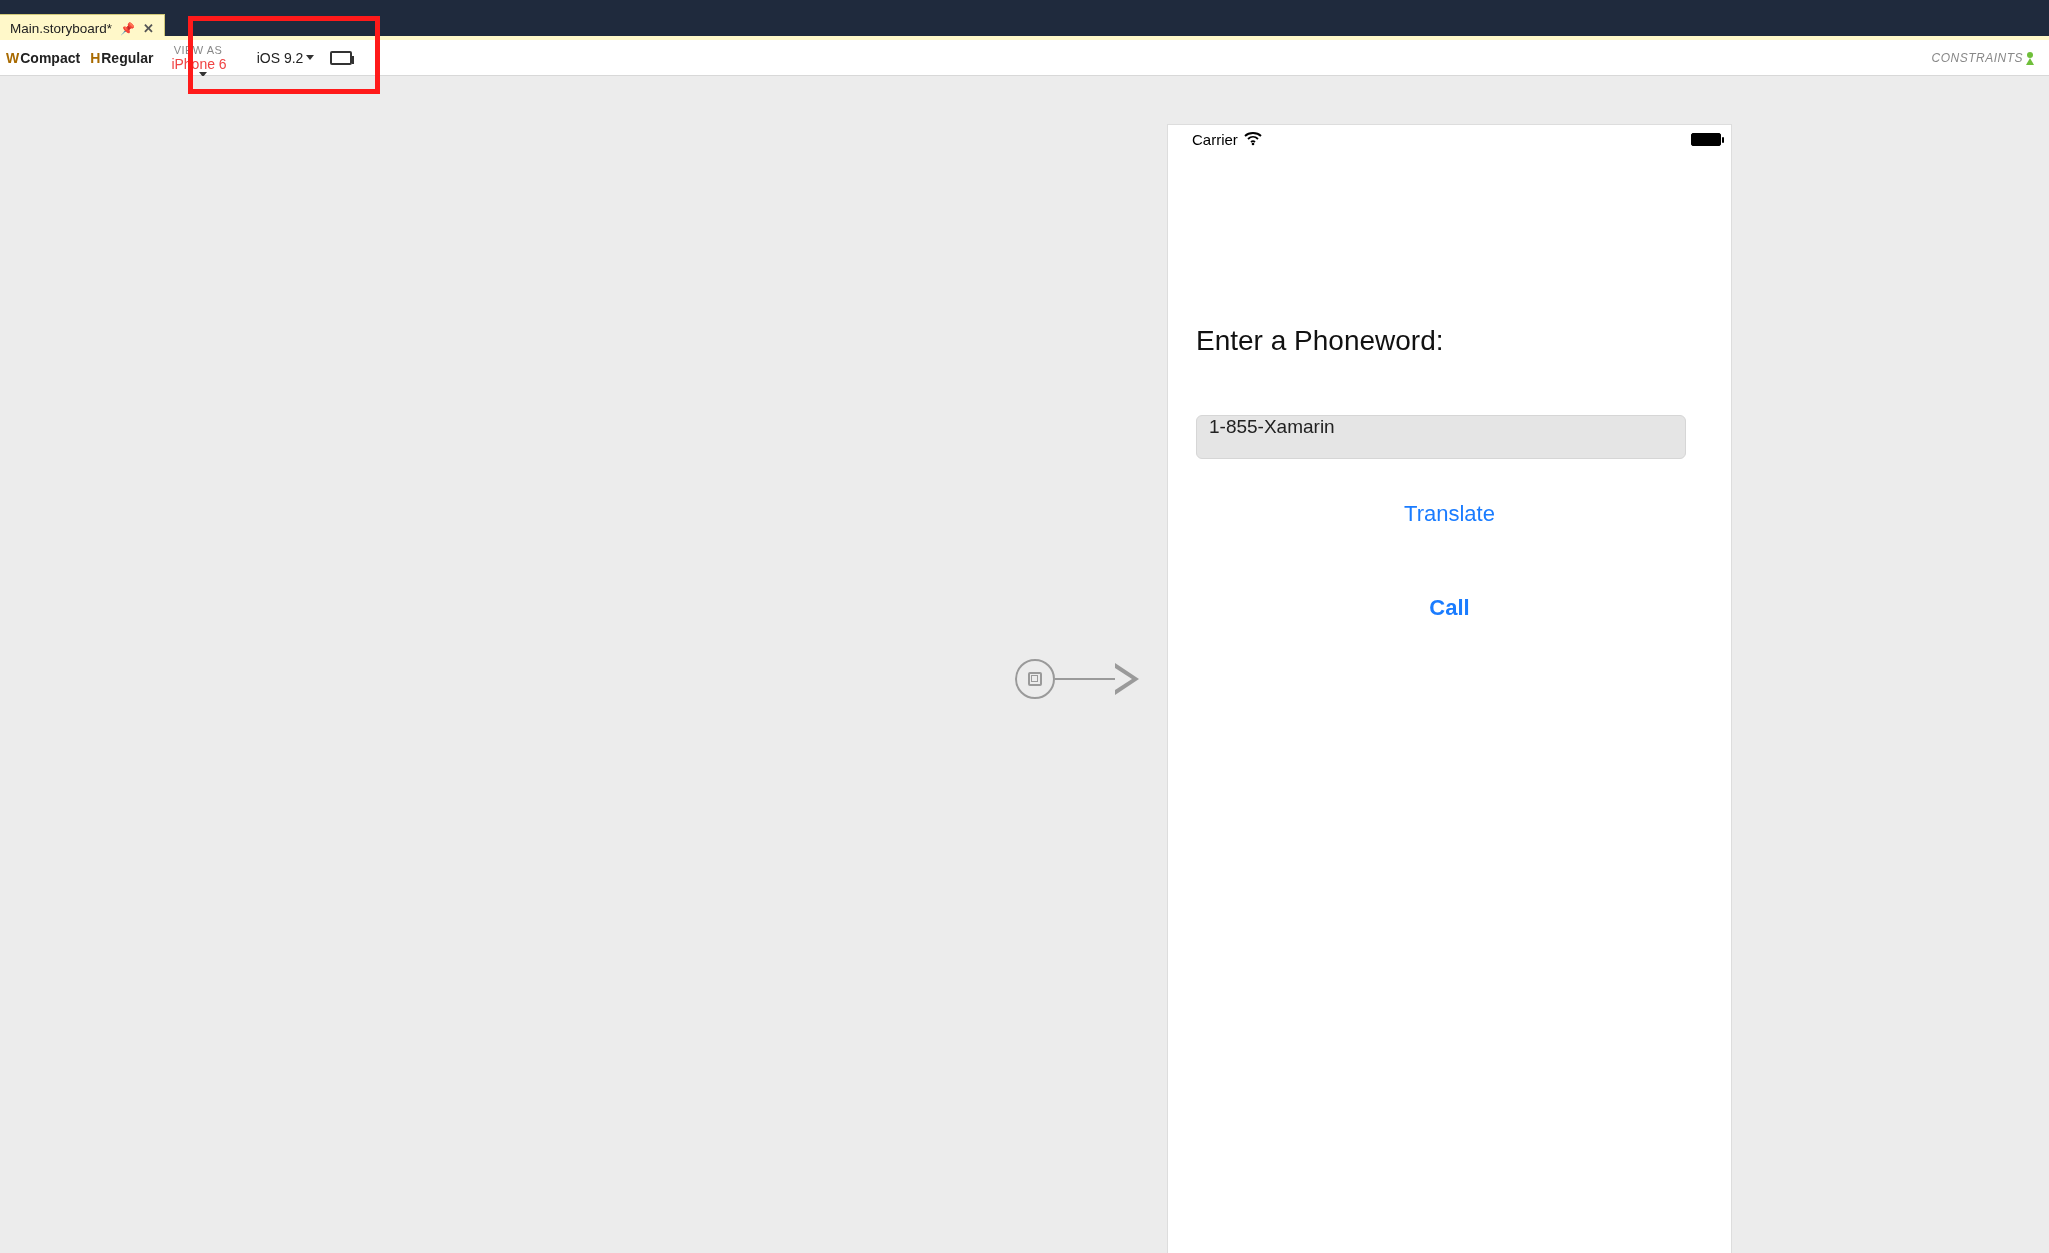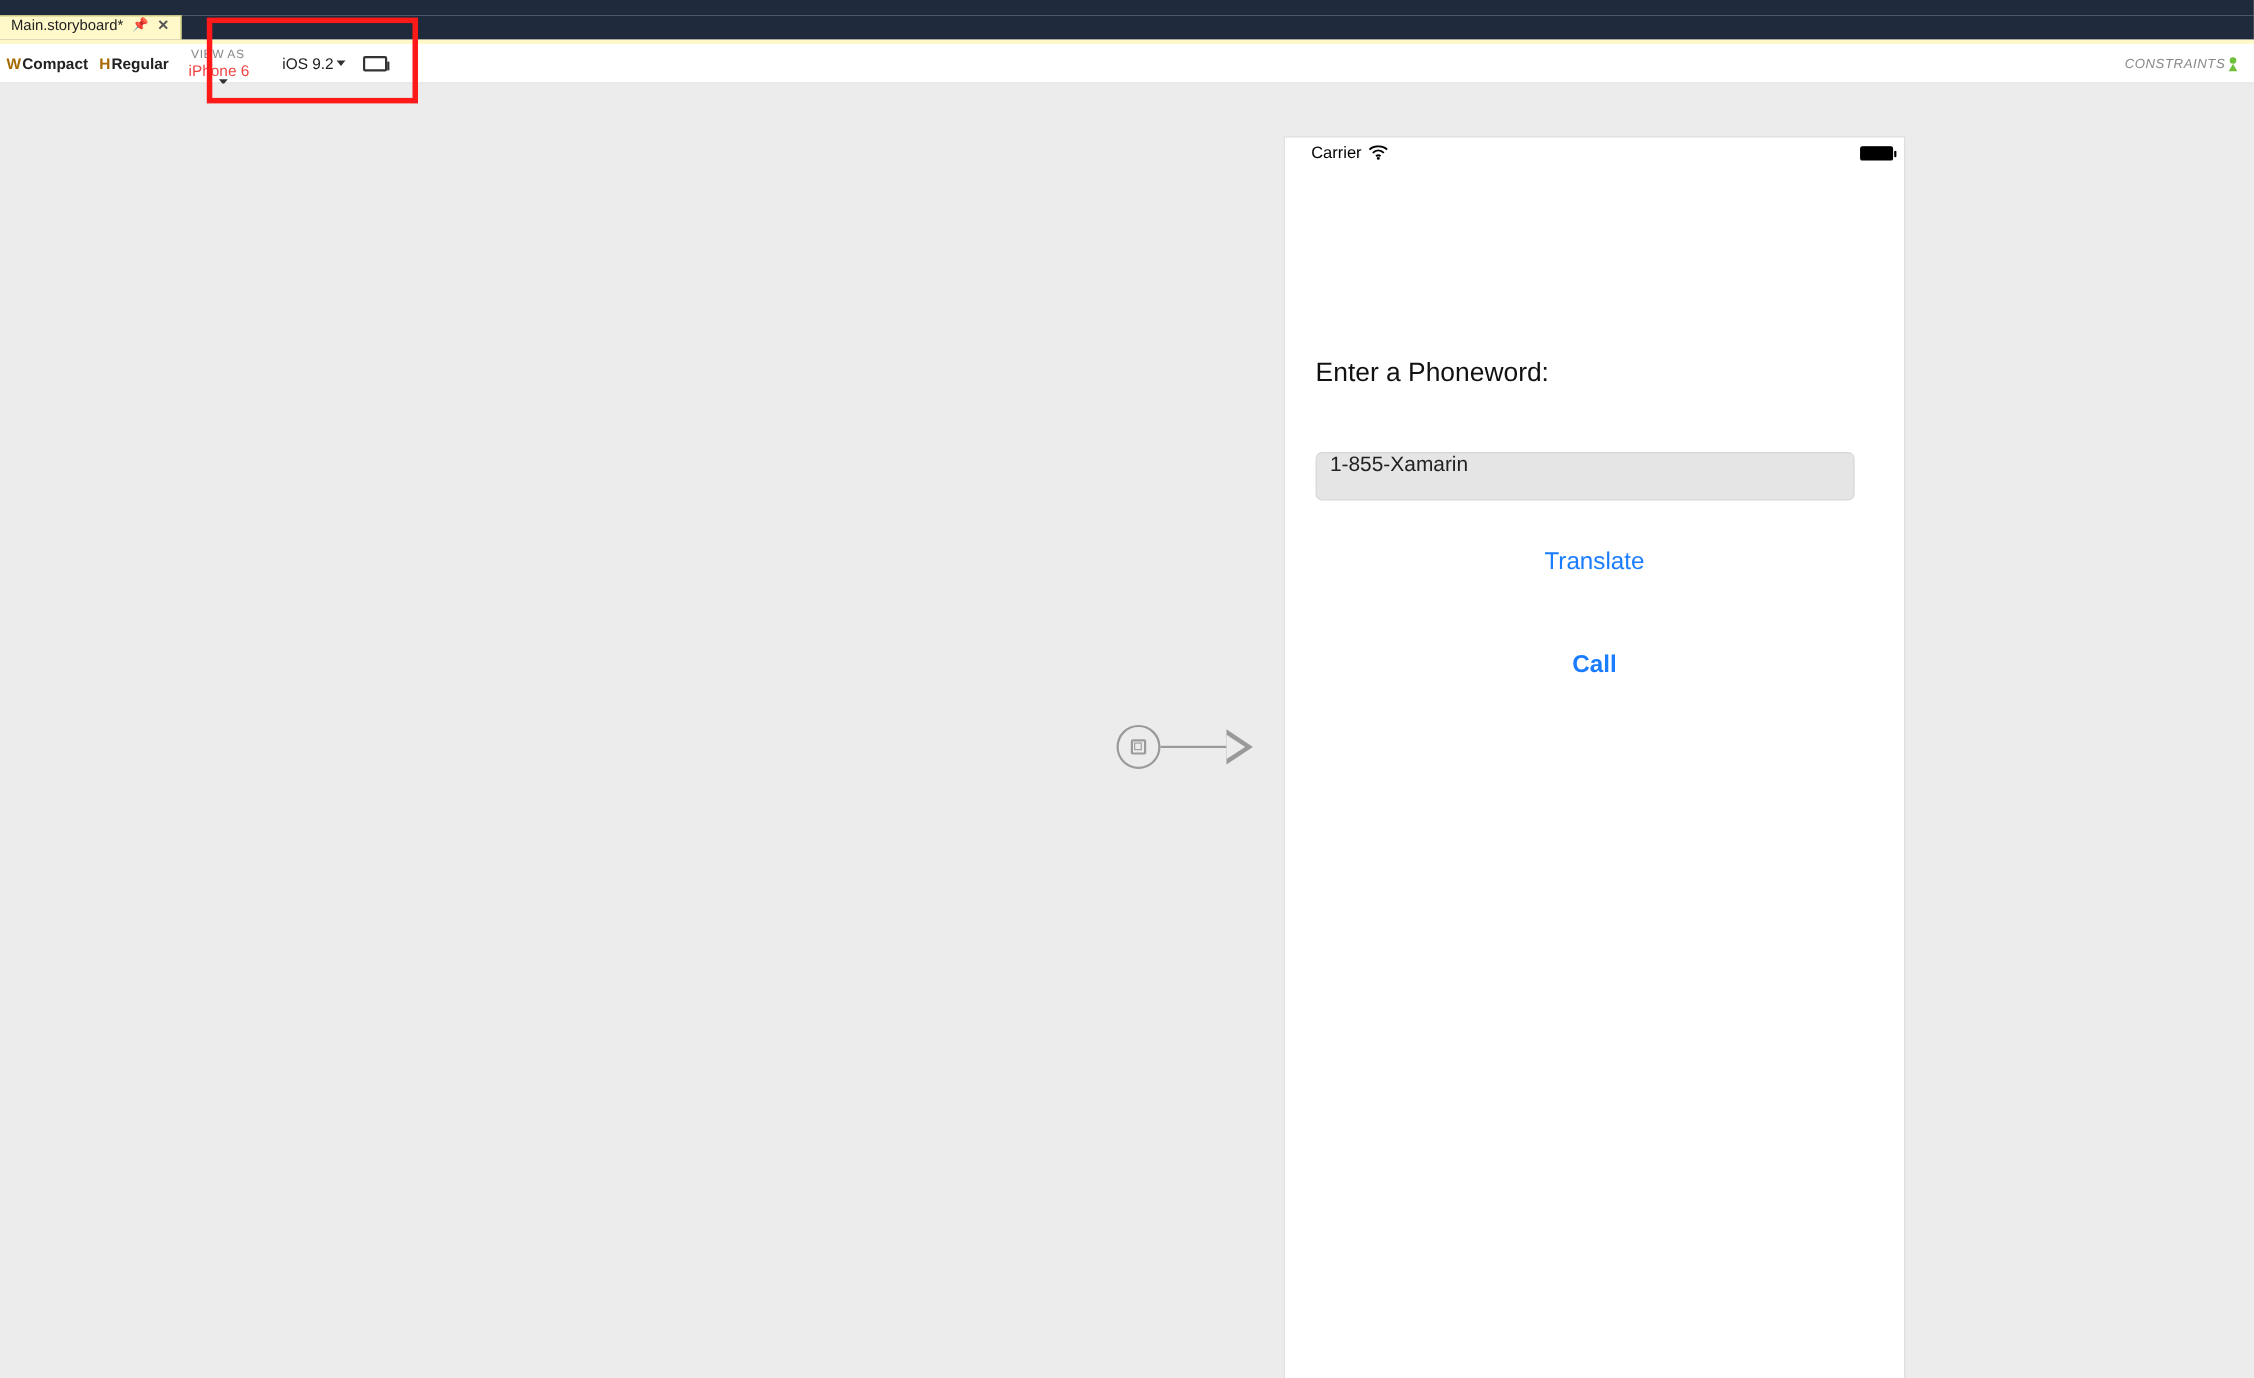--- a/index.html
+++ b/index.html
@@ -24,21 +24,21 @@
     height: 22px;
     display: flex;
     align-items: stretch;
   }
   .tab {
     background: #fff8c9;
     border-top: 1px solid #d0c878;
     border-right: 1px solid #d0c878;
     height: 22px;
     display: flex;
-    align-items: flex-start;
+    align-items: flex-end;
     padding: 0 10px;
     font-size: 13.5px;
     color: #222;
     gap: 8px;
   }
   .tab .pin {
     font-size: 12px;
     color: #555;
   }
   .tab .close {
@@ -211,21 +211,21 @@
     content:''; position:absolute; right:-4px; top:3px;
     width:2px; height:6px; background:#000; border-radius:1px;
   }
 
   .device-body {
     padding: 0 28px;
     height: 994px;
     position:relative;
   }
   .phoneword-label {
-    font-size: 24px;
+    font-size: 28px;
     color: #111;
     margin-top: 172px;
   }
   .text-field {
     margin-top: 58px;
     width: 490px;
     height: 44px;
     border: 1px solid #d6d6d6;
     border-radius: 6px;
     background: #e5e5e5;

